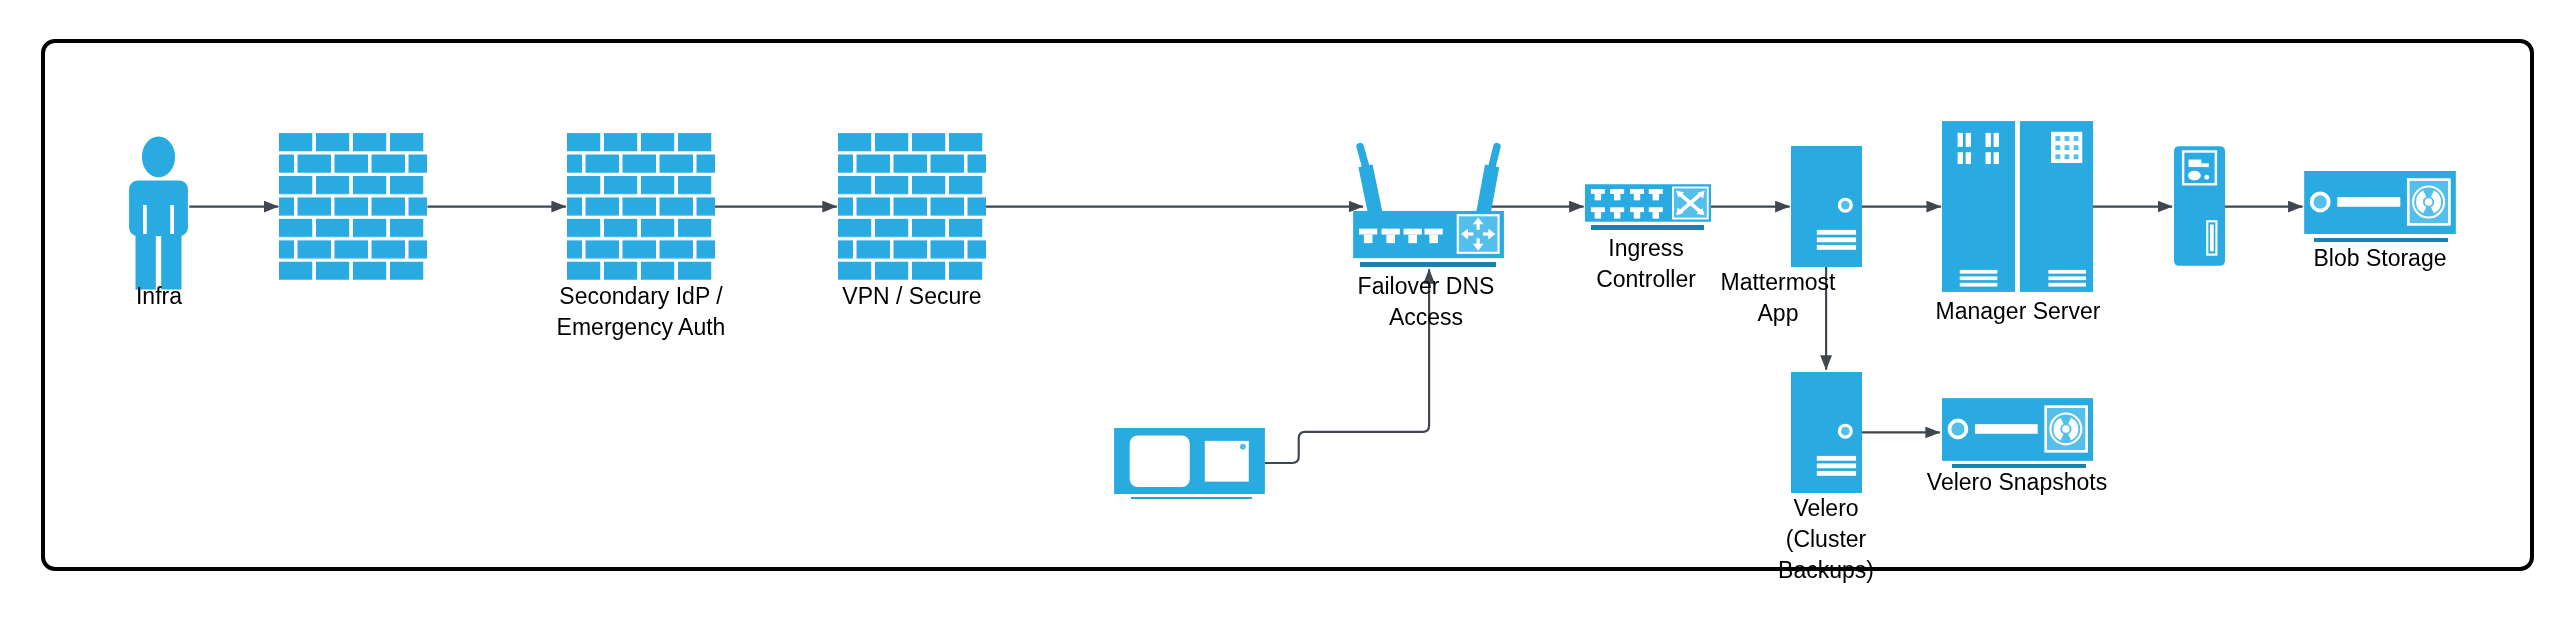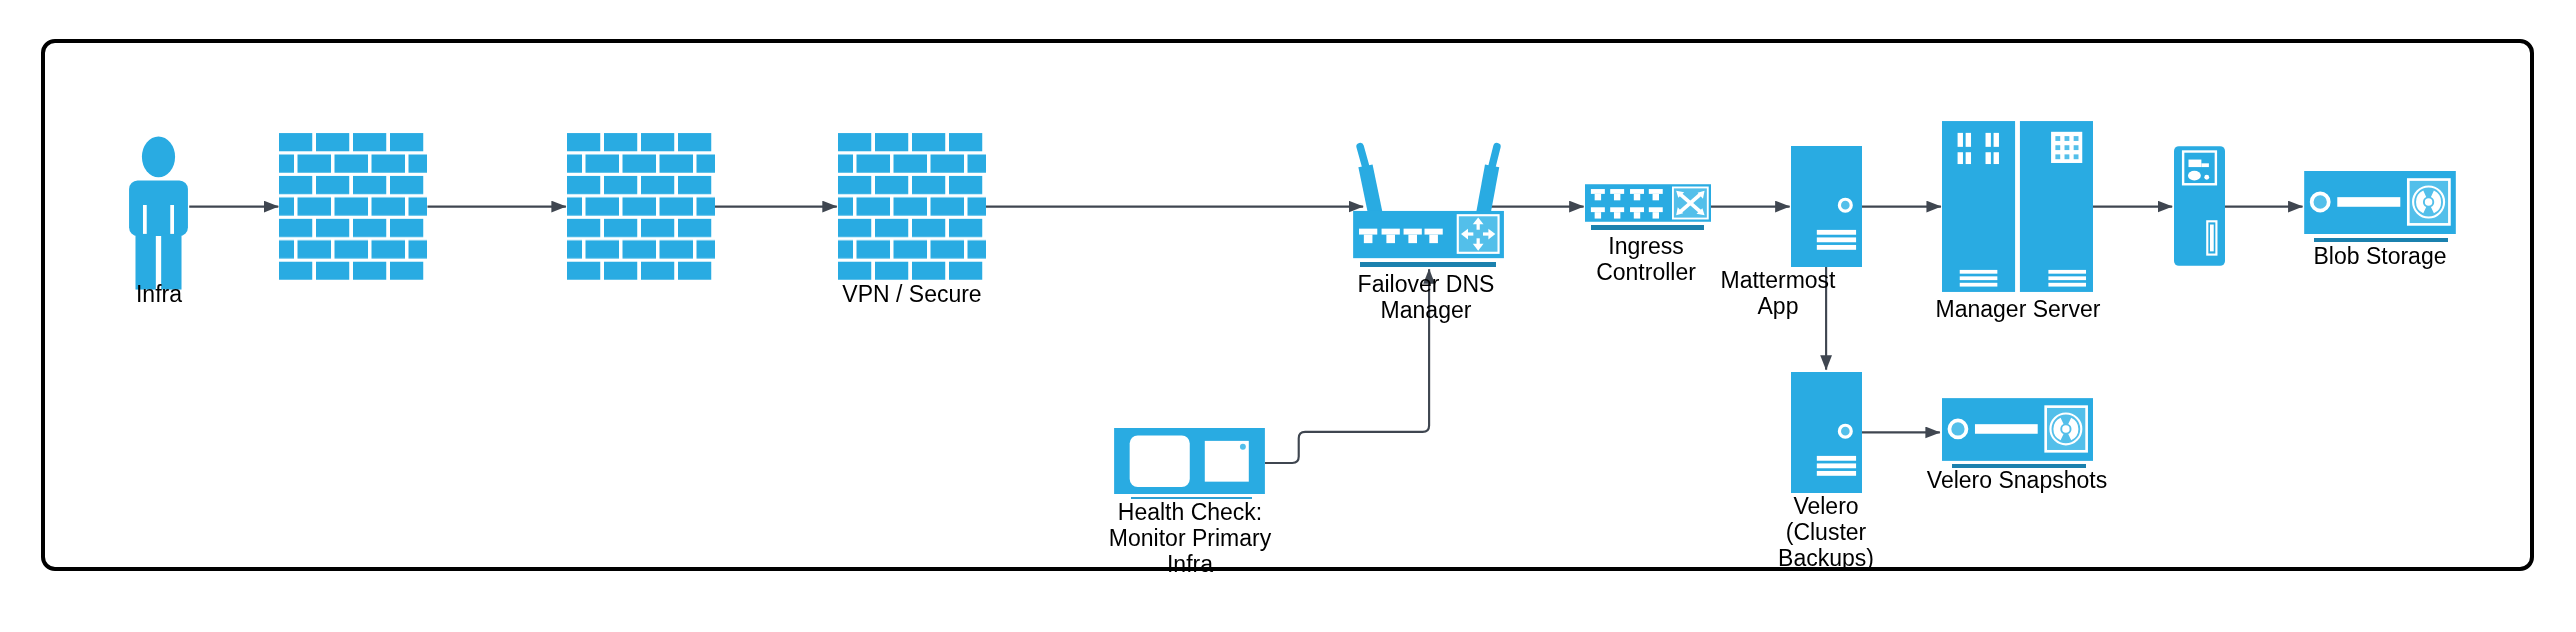--- a/index.html
+++ b/index.html
@@ -1,21 +1,21 @@
 <!DOCTYPE html>
 <html style="font-size:8.6px"><head>
 <meta charset="utf-8">
 <style>
   html,body{margin:0;padding:0;background:#ffffff;}
   #canvas{position:relative;width:2576px;height:632px;background:#ffffff;overflow:hidden;
           font-family:"Liberation Sans",sans-serif;}
   #frame{position:absolute;left:41px;top:39px;width:2493px;height:532px;box-sizing:border-box;
          border:4.8px solid #000;border-radius:14px;}
   .node{position:absolute;}
-  .label{position:absolute;font-size:23px;line-height:26px;color:#000;text-align:center;
+  .label{position:absolute;font-size:23px;line-height:31px;color:#000;text-align:center;
          white-space:pre-line;transform:translateX(-50%);letter-spacing:0px;}
   .underline{position:absolute;background:#1b81ae;}
   svg{display:block;}
 </style>
 </head>
 <body>
 
 <div id="canvas">
 
   <svg width="0" height="0" style="position:absolute">
@@ -58,20 +58,22 @@
   </svg>
   <div class="label" style="left:159px;top:281px">Infra</div>
 
   <svg class="node" style="left:279px;top:133px" width="148" height="147" viewBox="0 0 276 274">
     <rect width="276" height="274" fill="url(#bricks)"></rect>
   </svg>
 
   <svg class="node" style="left:567px;top:133px" width="148" height="147" viewBox="0 0 276 274">
     <rect width="276" height="274" fill="url(#bricks)"></rect>
   </svg>
+  <div class="label" style="left:641px;top:281px">Secondary IdP /
+Emergency Auth</div>
 
   <svg class="node" style="left:838px;top:133px" width="148" height="147" viewBox="0 0 276 274">
     <rect width="276" height="274" fill="url(#bricks)"></rect>
   </svg>
   <div class="label" style="left:912px;top:281px">VPN / Secure</div>
 
   <svg class="node" style="left:1344px;top:140px" width="161" height="129" viewBox="0 0 300 240">
     <line x1="58" y1="135" x2="40" y2="48" stroke="#29abe2" stroke-width="27"></line>
     <line x1="40" y1="48" x2="30" y2="12" stroke="#29abe2" stroke-width="14" stroke-linecap="round"></line>
     <line x1="260" y1="135" x2="276" y2="48" stroke="#29abe2" stroke-width="27"></line>
@@ -94,21 +96,21 @@
       <path d="M250,206 l10,-13 h-20 Z"></path>
         <rect x="247" y="183" width="6" height="11"></rect>
       <path d="M218,175 l13,-10 v20 Z"></path>
         <rect x="230" y="172" width="11" height="6"></rect>
       <path d="M282,175 l-13,-10 v20 Z"></path>
         <rect x="259" y="172" width="11" height="6"></rect>
     </g>
   </svg>
   <div class="underline" style="left:1360px;top:262px;width:136px;height:4.8px"></div>
   <div class="label" style="left:1426px;top:271px">Failover DNS
-Manager</div>
+Access</div>
 
   <svg class="node" style="left:1585px;top:184px" width="126" height="38" viewBox="0 0 235 70">
     <rect width="235" height="70" fill="#29abe2"></rect>
     <g fill="#fff">
       <rect x="11" y="9" width="26" height="9"></rect>
         <rect x="18" y="18" width="12" height="12"></rect>
       <rect x="47" y="9" width="26" height="9"></rect>
         <rect x="54" y="18" width="12" height="12"></rect>
       <rect x="84" y="9" width="26" height="9"></rect>
         <rect x="91" y="18" width="12" height="12"></rect>
@@ -209,23 +211,20 @@
   <div class="underline" style="left:2314px;top:238px;width:134px;height:4.3px"></div>
   <div class="label" style="left:2380px;top:243px">Blob Storage</div>
 
   <svg class="node" style="left:1114px;top:428px" width="151" height="66" viewBox="0 0 281 123">
     <rect width="281" height="123" fill="#29abe2"></rect>
     <rect x="29" y="14" width="112" height="96" rx="15" fill="#fff"></rect>
     <rect x="169" y="24" width="82" height="76" fill="#fff"></rect>
     <circle cx="240" cy="35" r="5.5" fill="#53bfea"></circle>
   </svg>
   <div class="underline" style="left:1131px;top:497px;width:121px;height:2.1px;background:#2d9fd2"></div>
-  <div class="label" style="left:1190px;top:499px">Health Check:
-Monitor Primary
-Infra</div>
 
   <svg class="node" style="left:1791px;top:372px" width="71" height="121" viewBox="0 0 132 225">
     <rect width="132" height="225" fill="#29abe2"></rect>
     <circle cx="101" cy="110" r="11" fill="#53bfea" stroke="#fff" stroke-width="6"></circle>
     <rect x="48" y="156" width="73" height="9" fill="#fff"></rect>
     <rect x="48" y="170" width="73" height="9" fill="#fff"></rect>
     <rect x="48" y="184" width="73" height="9" fill="#fff"></rect>
   </svg>
   <div class="label" style="left:1826px;top:493px">Velero
 (Cluster

